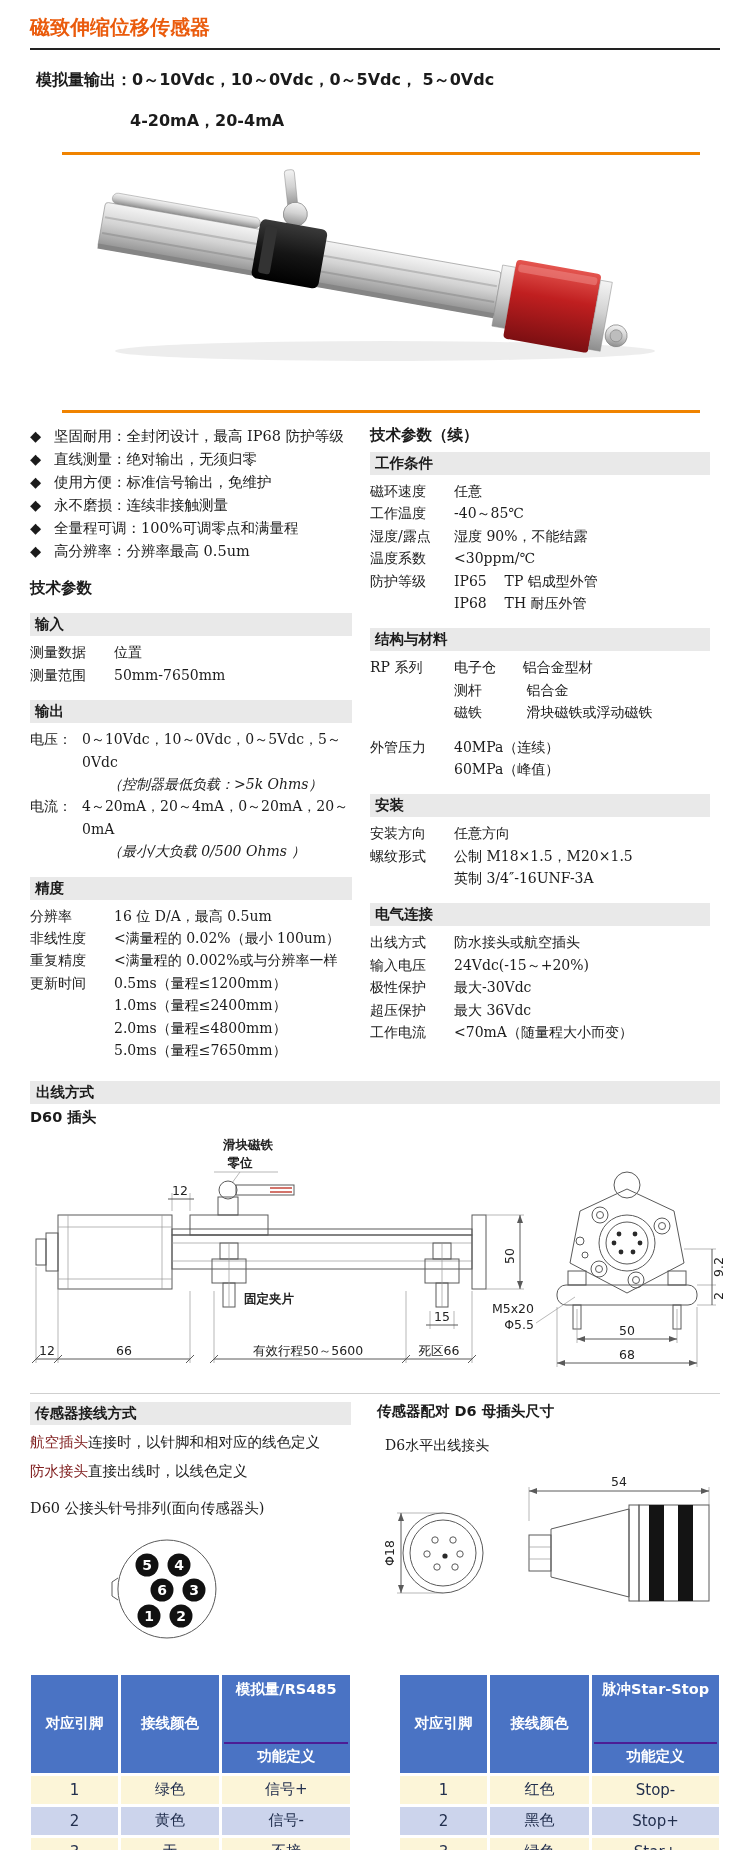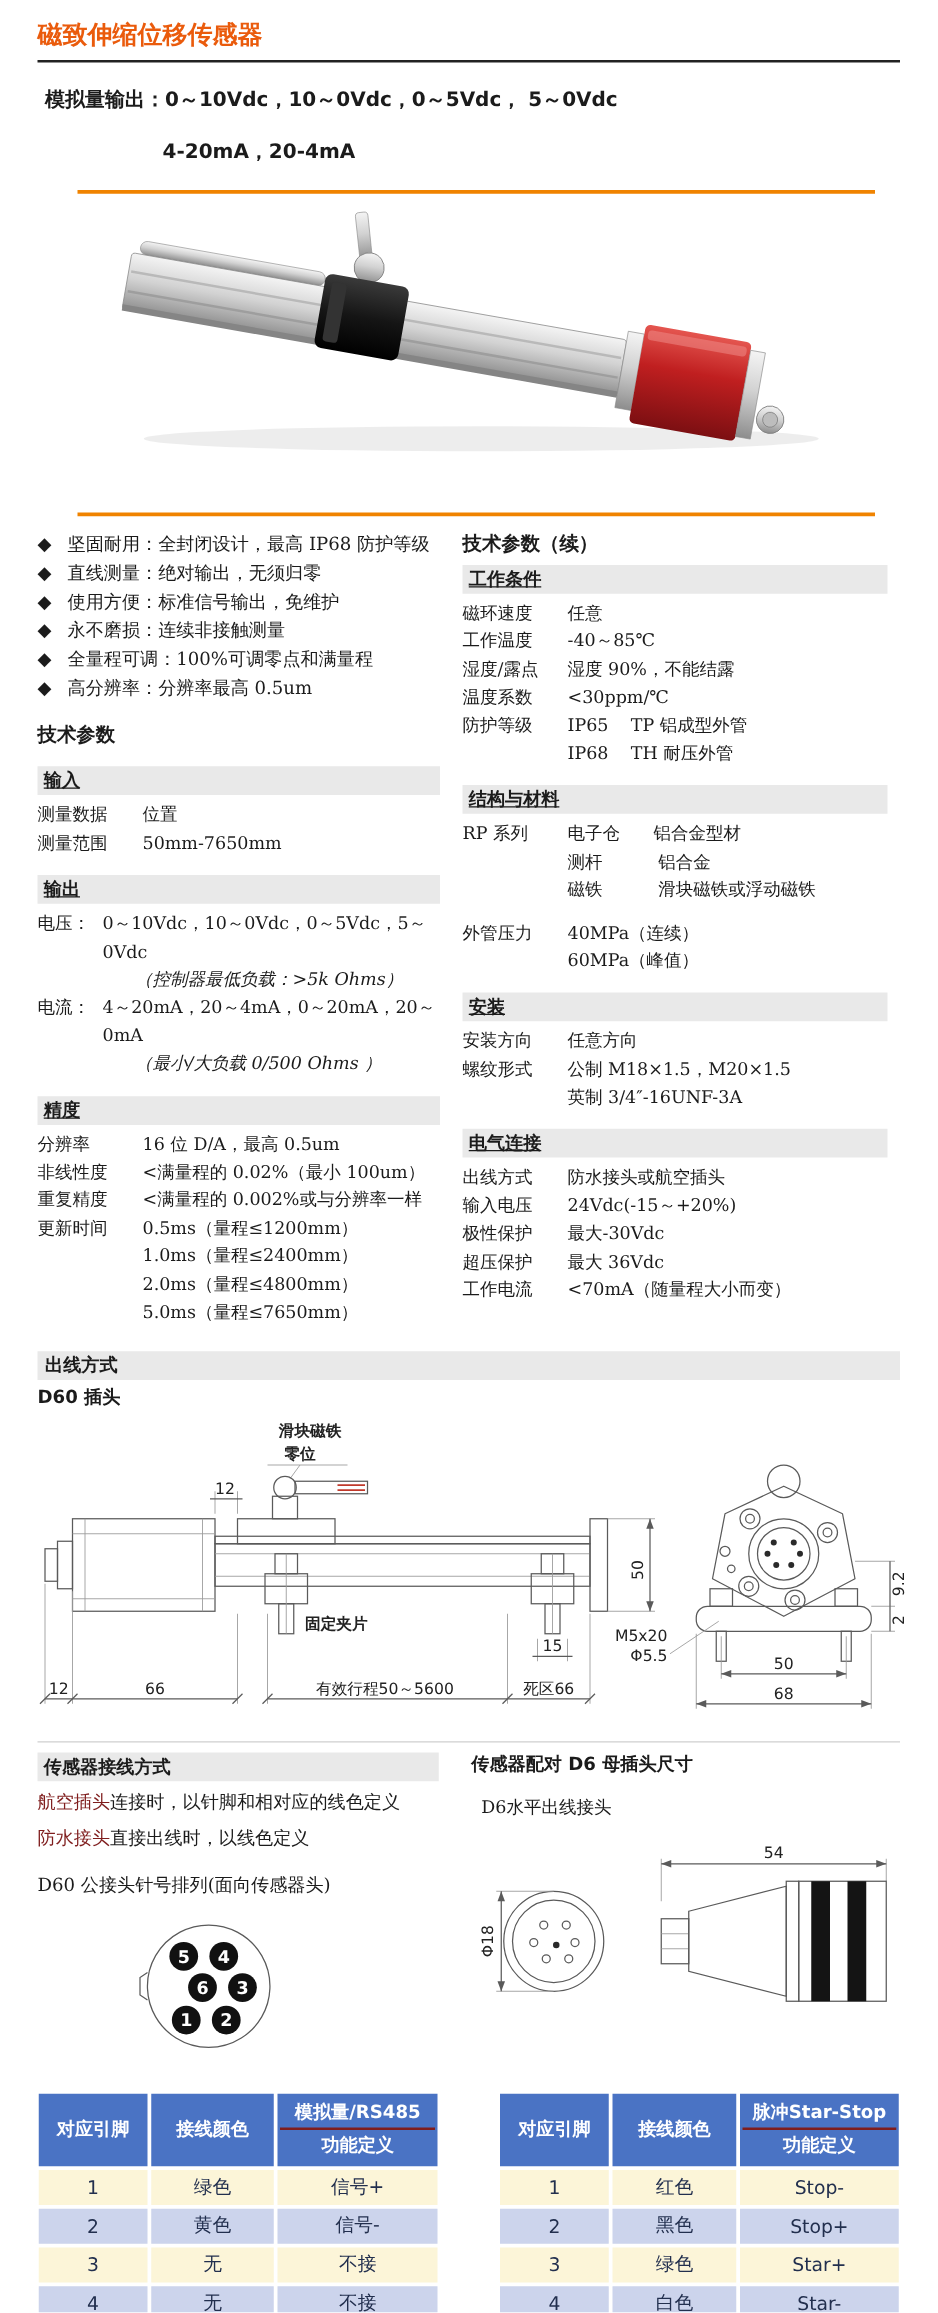--- a/index.html
+++ b/index.html
@@ -18,21 +18,21 @@
   .figure{height:215px;text-align:center;}
   
   .cols{display:flex;padding:12px 28px 0 30px;}
   .col-l{width:322px;}
   .col-r{width:340px;margin-left:18px;}
   .feat{display:flex;font-size:14.5px;line-height:1.58;}
   .feat .dmd{width:24px;flex:none;}
   .h-main{font-size:15.5px;font-weight:bold;margin:16px 0 4px;
           font-family:"DejaVu Sans","Liberation Sans",sans-serif;}
   .bar{background:#e9e9e9;font-weight:bold;font-size:14.5px;padding:2px 5px;margin:14px 0 5px;
-       font-family:"DejaVu Sans","Liberation Sans",sans-serif;text-decoration:underline;}
+       font-family:"DejaVu Sans","Liberation Sans",sans-serif;}
   .srow{display:flex;font-size:14px;line-height:1.6;}
   .srow .lb{min-width:84px;flex:none;white-space:pre-wrap;}
   .srow .lb-sm{min-width:52px;flex:none;white-space:pre-wrap;}
   .srow .vl{flex:1;white-space:pre-wrap;}
   .srow .ind{padding-left:26px;font-style:italic;}
   .gap{height:12px;}
   
   .bar-full{margin:20px 30px 4px;background:#e9e9e9;font-weight:bold;font-size:14.5px;
             padding:2px 6px;font-family:"DejaVu Sans","Liberation Sans",sans-serif;}
   .d60-title{margin:2px 30px 0;font-weight:bold;font-size:14.5px;
@@ -51,21 +51,21 @@
   .mate-title{font-weight:bold;font-size:14.5px;
               font-family:"DejaVu Sans","Liberation Sans",sans-serif;}
   .mate-sub{font-size:14px;margin:16px 0 0 8px;}
   
   .tables{display:flex;padding:0 28px;margin-top:10px;gap:44px;}
   table{border-collapse:separate;border-spacing:3px;
         font-family:"DejaVu Sans","Liberation Sans",sans-serif;font-size:15px;color:#222f4e;}
   th{background:#4a73c4;color:#ffffff;font-weight:bold;font-size:14.5px;padding:4px 2px;}
   th.c1{width:86px;margin-left:20px;}  th.c2{width:98px;}  th.c3{width:126px;}
   .hfunc div{padding:1px 0 3px;}
-  .hfunc div+div{border-top:2px solid #7f1d1d;padding-top:3px;}
+  .hfunc div+div{border-top:2px solid #4c1d95;padding-top:3px;margin-top:40px;}
   td{text-align:center;padding:3px 4px;height:22px;}
   .r-y td{background:#fcf5d8;}
   .r-b td{background:#ccd4ec;}
   
   svg text{font-family:"DejaVu Sans","Liberation Sans",sans-serif;}
   .cadline{stroke:#5a5a5a;fill:none;stroke-width:1;}
   .cadthin{stroke:#9a9a9a;fill:none;stroke-width:0.7;}
   .cadtext{font-size:12.5px;fill:#222;}
 </style>
 </head>

